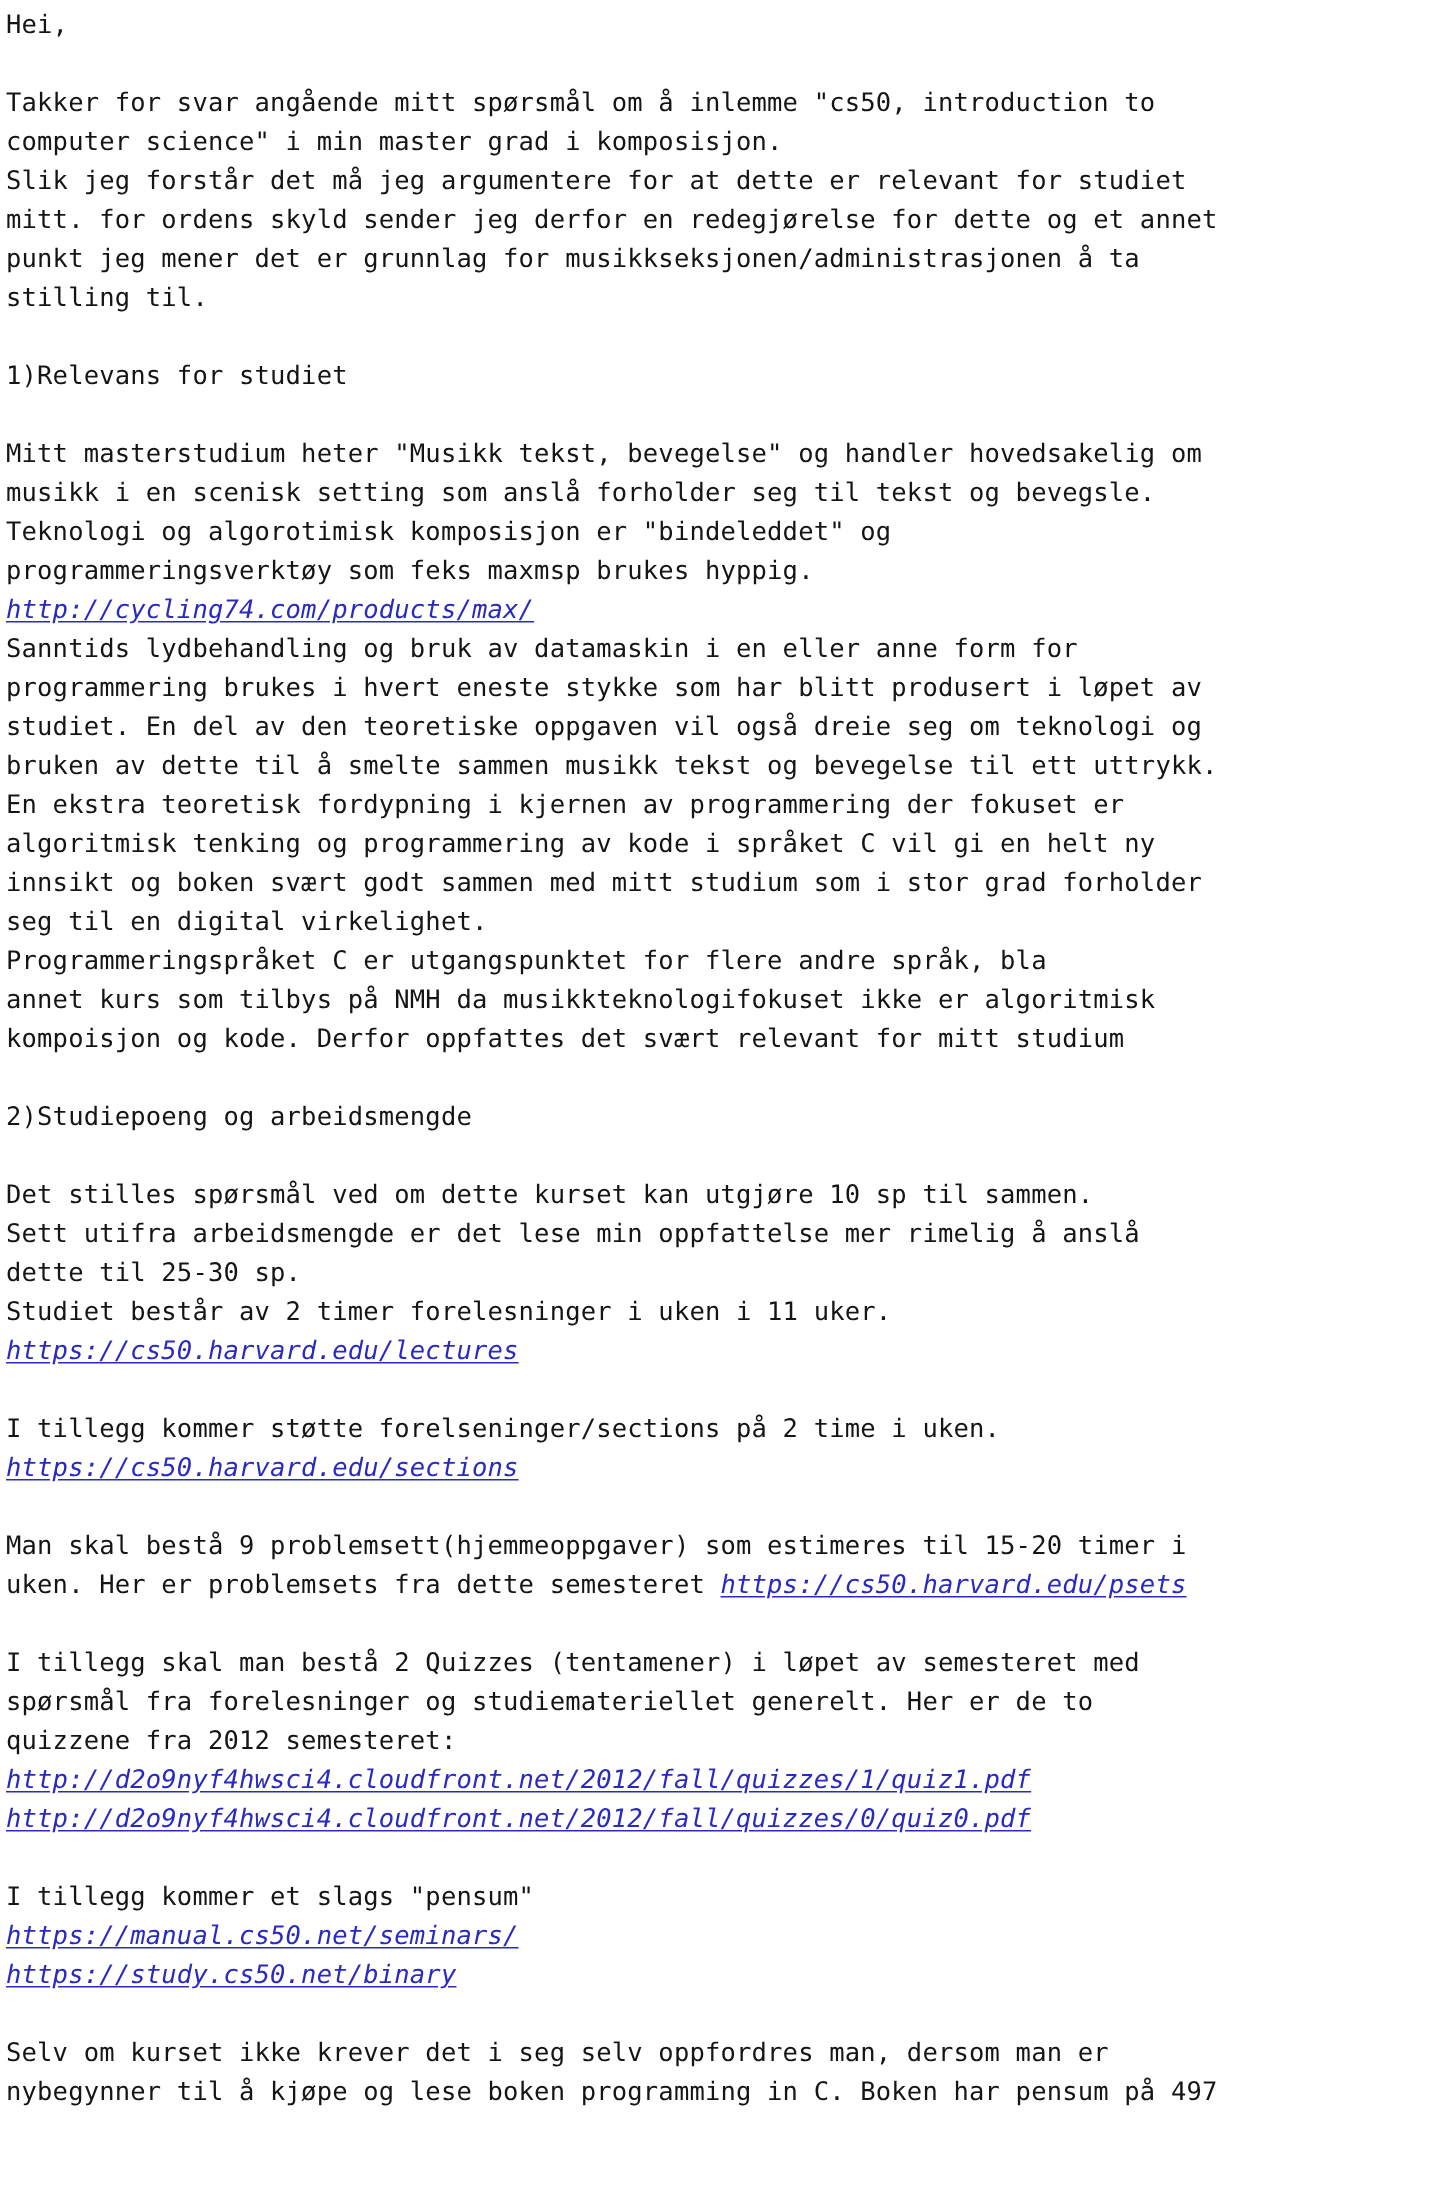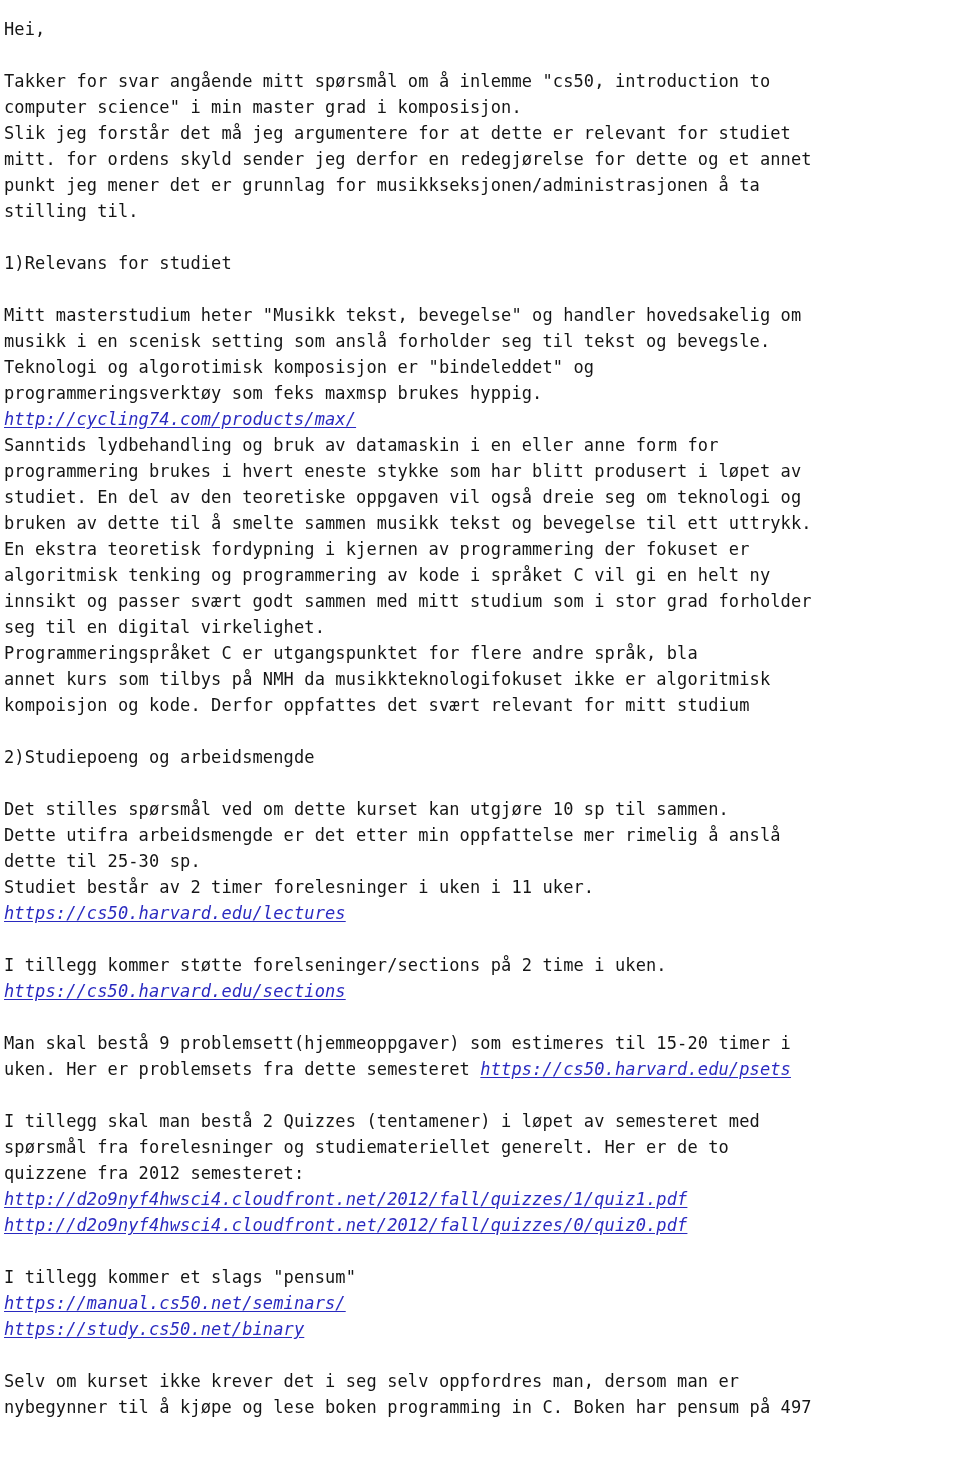--- a/index.html
+++ b/index.html
@@ -8,21 +8,21 @@
     padding: 0;
     background: #ffffff;
   }
   body {
     width: 960px;
     height: 1462px;
     overflow: hidden;
     font-family: "DejaVu Sans Mono", "Liberation Mono", monospace;
   }
   #doc {
-    padding: 16px 0 0 4px;
+    padding: 4px 0 0 4px;
     box-sizing: border-box;
   }
   .line {
     font-size: 17px;
     line-height: 26px;
     height: 26px;
     color: #151515;
     white-space: pre;
     letter-spacing: 0.12px;
     font-family: "DejaVu Sans Mono", "Liberation Mono", monospace;
@@ -61,30 +61,30 @@
     <div class="line"><span class="seg">musikk i en scenisk setting som anslå forholder seg til tekst og bevegsle.</span></div>
     <div class="line"><span class="seg">Teknologi og algorotimisk komposisjon er "bindeleddet" og</span></div>
     <div class="line"><span class="seg">programmeringsverktøy som feks maxmsp brukes hyppig.</span></div>
     <div class="line"><a class="link" href="#">http://cycling74.com/products/max/</a></div>
     <div class="line"><span class="seg">Sanntids lydbehandling og bruk av datamaskin i en eller anne form for</span></div>
     <div class="line"><span class="seg">programmering brukes i hvert eneste stykke som har blitt produsert i løpet av</span></div>
     <div class="line"><span class="seg">studiet. En del av den teoretiske oppgaven vil også dreie seg om teknologi og</span></div>
     <div class="line"><span class="seg">bruken av dette til å smelte sammen musikk tekst og bevegelse til ett uttrykk.</span></div>
     <div class="line"><span class="seg">En ekstra teoretisk fordypning i kjernen av programmering der fokuset er</span></div>
     <div class="line"><span class="seg">algoritmisk tenking og programmering av kode i språket C vil gi en helt ny</span></div>
-    <div class="line"><span class="seg">innsikt og passer svært godt sammen med mitt studium som i stor grad forholder</span></div>
+    <div class="line"><span class="seg">innsikt og boken svært godt sammen med mitt studium som i stor grad forholder</span></div>
     <div class="line"><span class="seg">seg til en digital virkelighet.</span></div>
     <div class="line"><span class="seg">Programmeringspråket C er utgangspunktet for flere andre språk, bla</span></div>
     <div class="line"><span class="seg">annet kurs som tilbys på NMH da musikkteknologifokuset ikke er algoritmisk</span></div>
     <div class="line"><span class="seg">kompoisjon og kode. Derfor oppfattes det svært relevant for mitt studium</span></div>
     <div class="line blank">&nbsp;</div>
     <div class="line"><span class="seg">2)Studiepoeng og arbeidsmengde</span></div>
     <div class="line blank">&nbsp;</div>
     <div class="line"><span class="seg">Det stilles spørsmål ved om dette kurset kan utgjøre 10 sp til sammen.</span></div>
-    <div class="line"><span class="seg">Dette utifra arbeidsmengde er det etter min oppfattelse mer rimelig å anslå</span></div>
+    <div class="line"><span class="seg">Sett utifra arbeidsmengde er det lese min oppfattelse mer rimelig å anslå</span></div>
     <div class="line"><span class="seg">dette til 25-30 sp.</span></div>
     <div class="line"><span class="seg">Studiet består av 2 timer forelesninger i uken i 11 uker.</span></div>
     <div class="line"><a class="link" href="#">https://cs50.harvard.edu/lectures</a></div>
     <div class="line blank">&nbsp;</div>
     <div class="line"><span class="seg">I tillegg kommer støtte forelseninger/sections på 2 time i uken.</span></div>
     <div class="line"><a class="link" href="#">https://cs50.harvard.edu/sections</a></div>
     <div class="line blank">&nbsp;</div>
     <div class="line"><span class="seg">Man skal bestå 9 problemsett(hjemmeoppgaver) som estimeres til 15-20 timer i</span></div>
     <div class="line"><span class="seg">uken. Her er problemsets fra dette semesteret </span><a class="link" href="#">https://cs50.harvard.edu/psets</a></div>
     <div class="line blank">&nbsp;</div>

